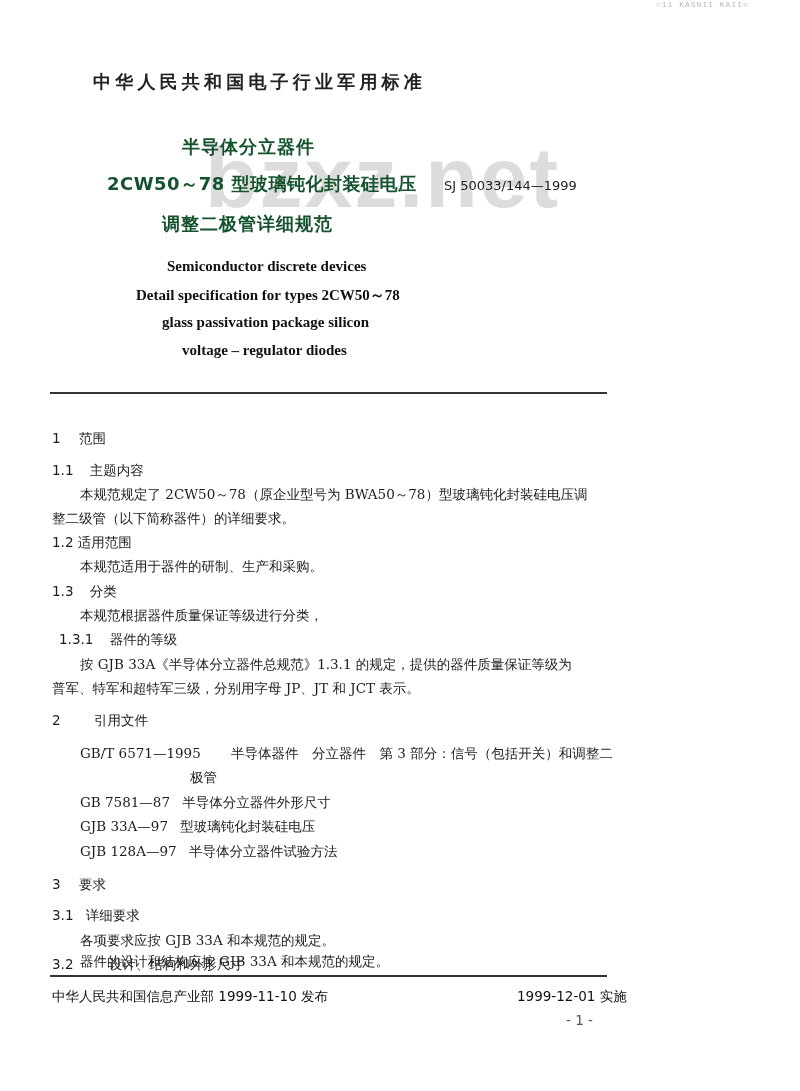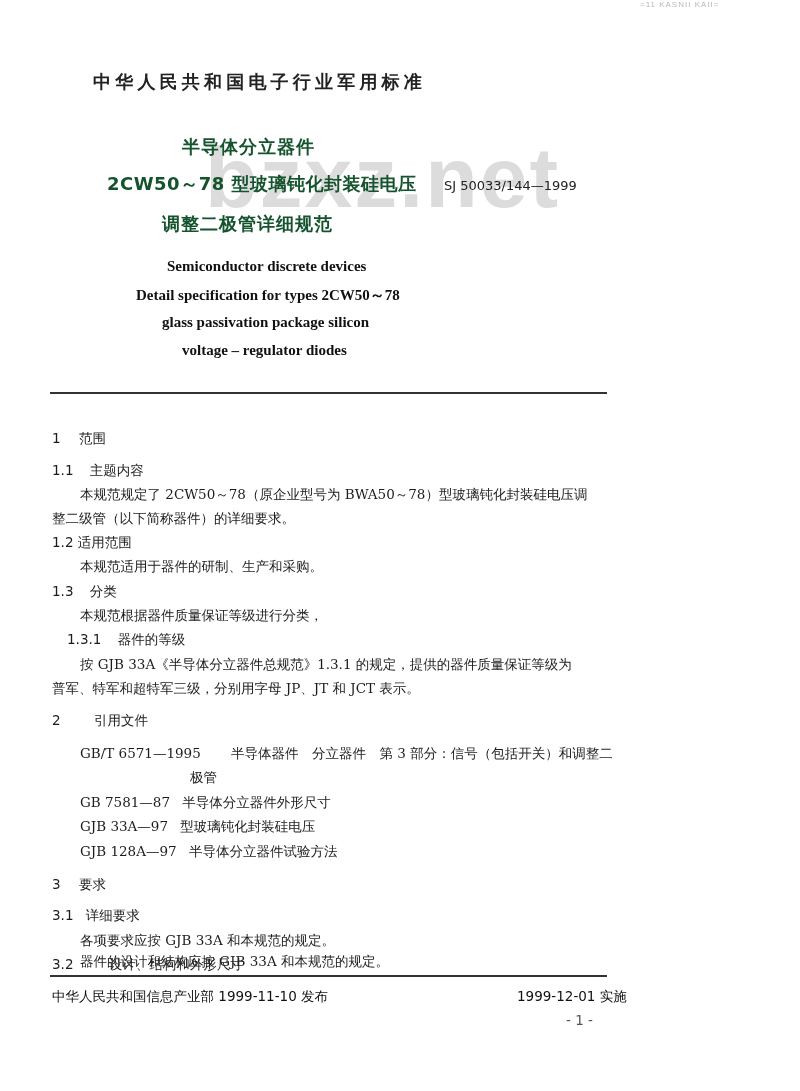--- a/index.html
+++ b/index.html
@@ -1,20 +1,20 @@
 <!DOCTYPE html>
 <html><head>
 <meta charset="utf-8">
 <style>
   html, body { margin: 0; padding: 0; background: #ffffff; }
   body { width: 800px; height: 1091px; position: relative; overflow: hidden;
          font-family: "DejaVu Serif", "Liberation Serif", serif; color: #1a1a1a; }
   .abs { position: absolute; white-space: nowrap; }
-  .watermark-top { top: 0px; left: 640px; font-size: 8px; color: #b8b8b8; letter-spacing: 1px;
-                   font-family: Liberation Sans, sans-serif; }
+  .watermark-top { top: 0px; left: 656px; font-size: 8px; color: #b8b8b8; letter-spacing: 1px;
+                   font-family: Liberation Mono, monospace; }
   .big-watermark { top: 128px; left: 205px; font-size: 86px; font-weight: bold; color: #dcdcdc;
                    font-family: "Liberation Sans", sans-serif; letter-spacing: 2px; }
   .std-header { top: 70px; left: 93px; font-size: 18px; letter-spacing: 4.2px;
                 font-family: "DejaVu Sans", sans-serif; font-weight: bold; color: #222; }
   .title-cn { font-family: "DejaVu Sans", sans-serif; font-size: 18px; color: #14532d; font-weight: bold; }
   .t1 { top: 135px; left: 182px; letter-spacing: 1px; }
   .t2 { top: 172px; left: 107px; letter-spacing: 0.5px; }
   .t3 { top: 212px; left: 162px; letter-spacing: 1px; }
   .std-code { top: 178px; left: 444px; font-size: 13px; font-family: "DejaVu Sans", sans-serif; color: #222; }
   .title-en { font-family: "Liberation Serif", serif; font-weight: bold; font-size: 15px; color: #111; }
@@ -65,21 +65,21 @@
   <span style="">适用范围</span>
 </div>
 <div class="abs body-text" style="top:558px;left:80px;">本规范适用于器件的研制、生产和采购。</div>
 
 <div class="abs heading" style="top:583px;left:52px;">
   <span>1.3</span>
   <span style="margin-left:12px;">分类</span>
 </div>
 <div class="abs body-text" style="top:607px;left:80px;">本规范根据器件质量保证等级进行分类，</div>
 
-<div class="abs heading" style="top:631px;left:67px;">
+<div class="abs heading" style="top:631px;left:59px;">
   <span>1.3.1</span>
   <span style="margin-left:12px;">器件的等级</span>
 </div>
 <div class="abs body-text" style="top:656px;left:80px;">按 GJB 33A《半导体分立器件总规范》1.3.1 的规定，提供的器件质量保证等级为</div>
 <div class="abs body-text" style="top:680px;left:52px;">普军、特军和超特军三级，分别用字母 JP、JT 和 JCT 表示。</div>
 
 <div class="abs heading" style="top:712px;left:52px;">
   <span>2</span>
   <span style="margin-left:29px;">引用文件</span>
 </div>

